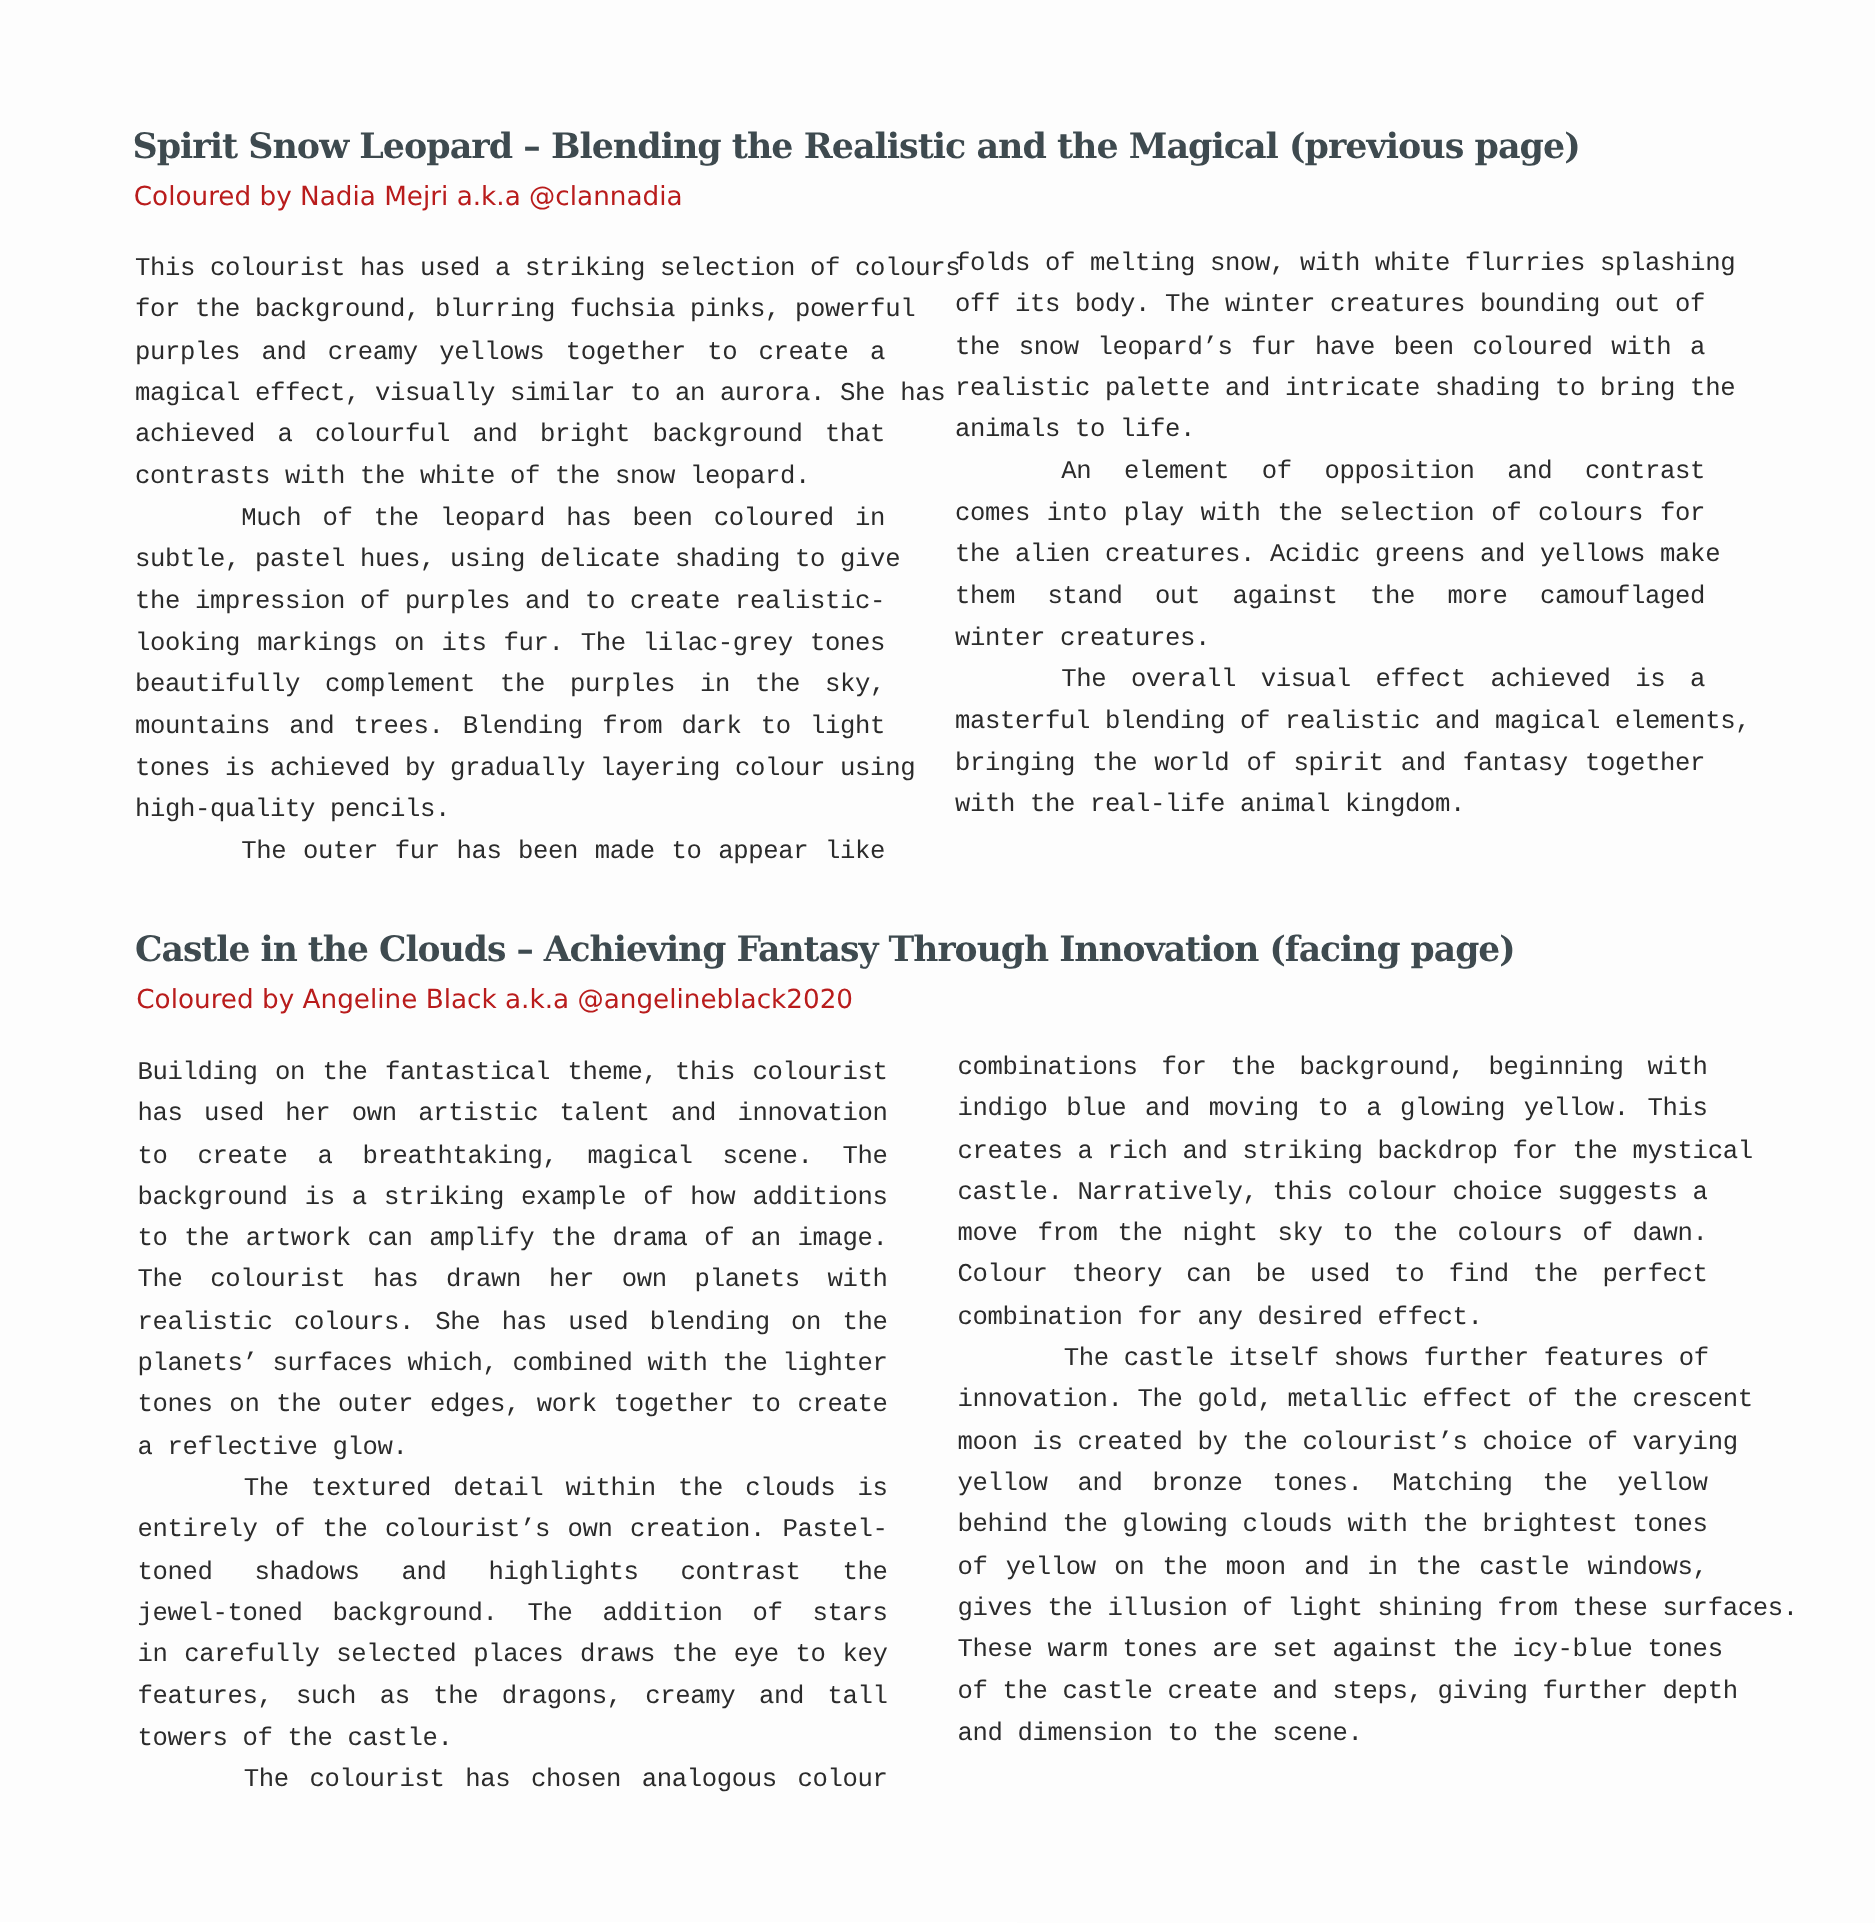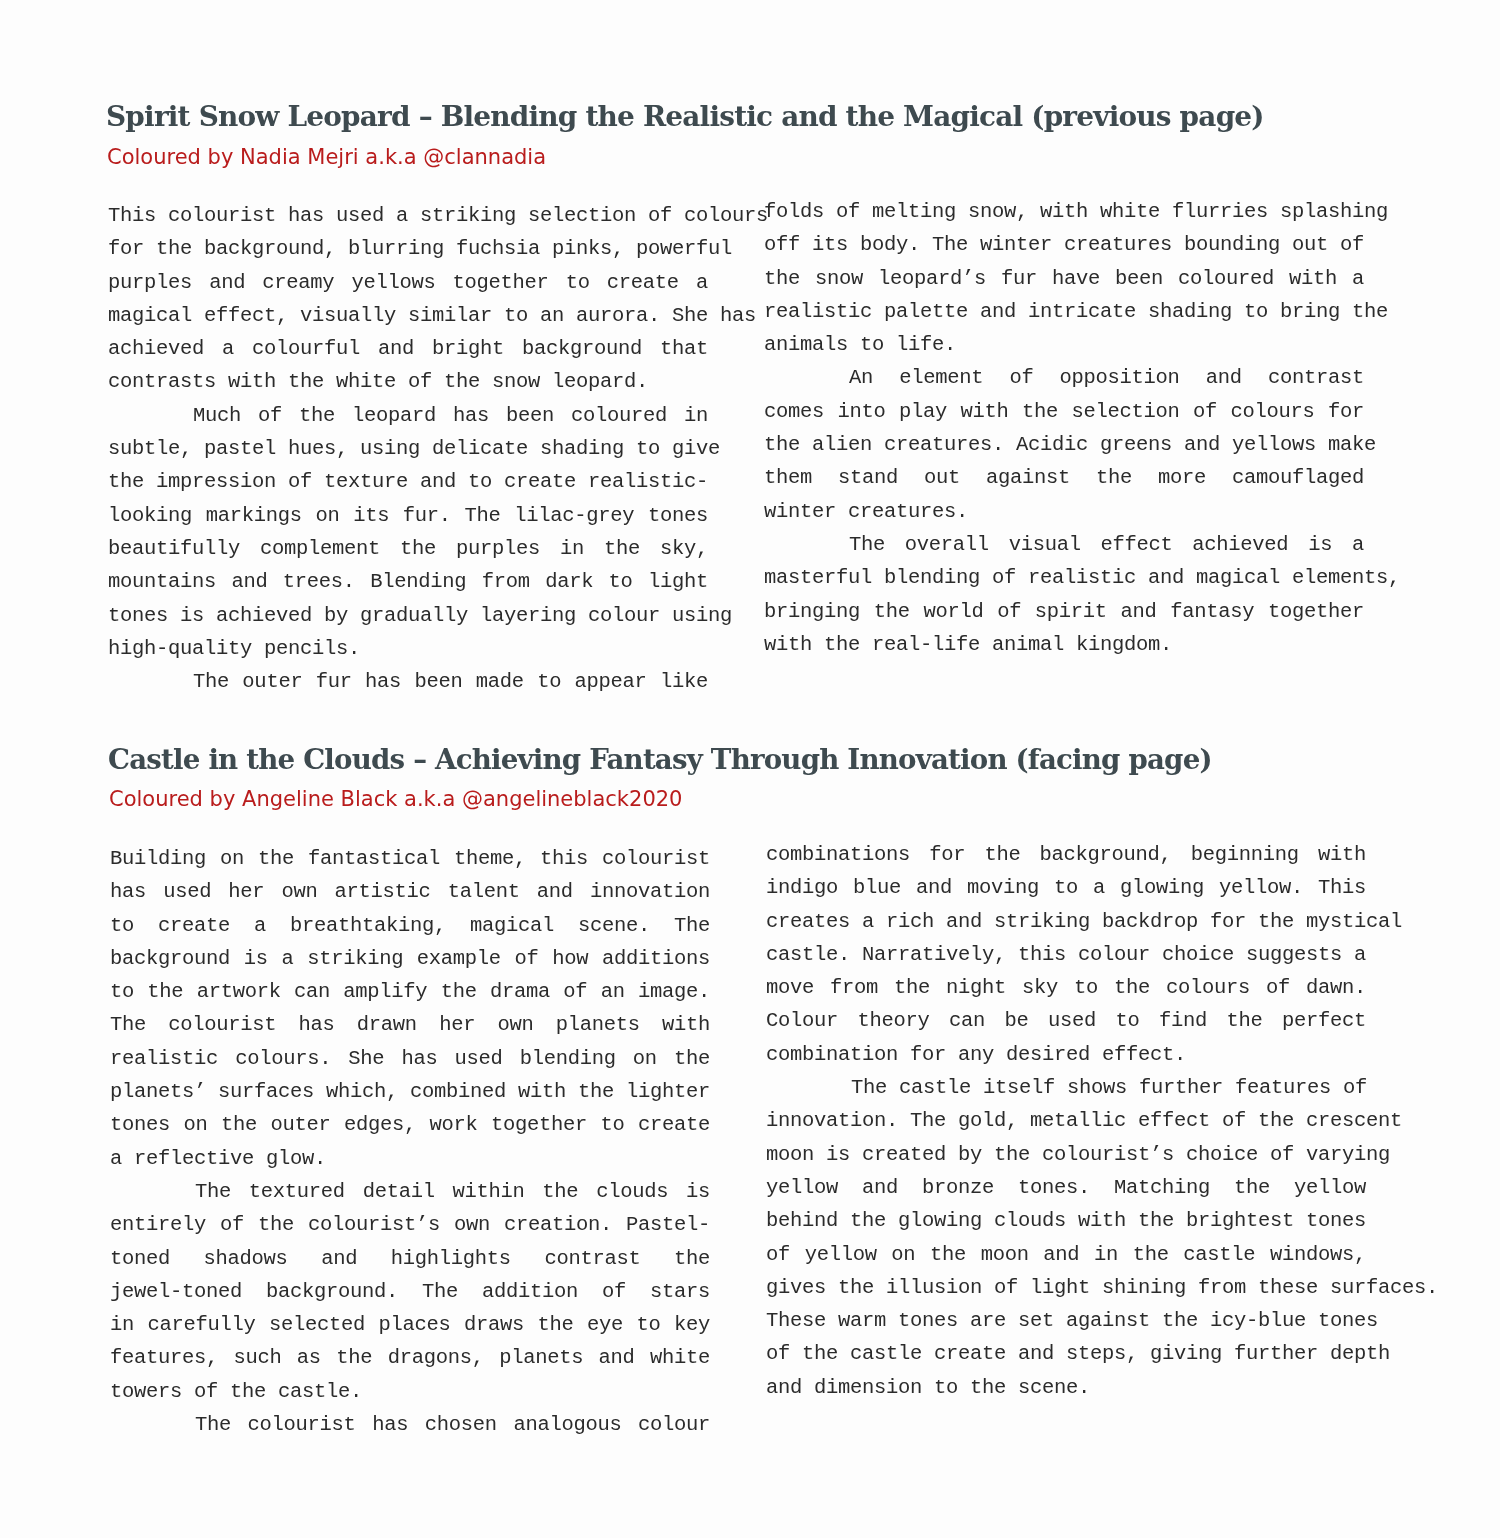--- a/index.html
+++ b/index.html
@@ -53,21 +53,21 @@
 
     <div class="col" style="left:108px; top:199px;">
         <span class="line">This colourist has used a striking selection of colours</span>
         <span class="line">for the background, blurring fuchsia pinks, powerful</span>
         <span class="line">purples and creamy yellows together to create a</span>
         <span class="line">magical effect, visually similar to an aurora. She has</span>
         <span class="line">achieved a colourful and bright background that</span>
         <span class="line last">contrasts with the white of the snow leopard.</span>
         <span class="line indent">Much of the leopard has been coloured in</span>
         <span class="line">subtle, pastel hues, using delicate shading to give</span>
-        <span class="line">the impression of texture and to create realistic-</span>
+        <span class="line">the impression of purples and to create realistic-</span>
         <span class="line">looking markings on its fur. The lilac-grey tones</span>
         <span class="line">beautifully complement the purples in the sky,</span>
         <span class="line">mountains and trees. Blending from dark to light</span>
         <span class="line">tones is achieved by gradually layering colour using</span>
         <span class="line last">high-quality pencils.</span>
         <span class="line indent">The outer fur has been made to appear like</span>
       </div>
     <div class="col" style="left:764px; top:195px;">
         <span class="line">folds of melting snow, with white flurries splashing</span>
         <span class="line">off its body. The winter creatures bounding out of</span>
@@ -99,21 +99,21 @@
         <span class="line">The colourist has drawn her own planets with</span>
         <span class="line">realistic colours. She has used blending on the</span>
         <span class="line">planets’ surfaces which, combined with the lighter</span>
         <span class="line">tones on the outer edges, work together to create</span>
         <span class="line last">a reflective glow.</span>
         <span class="line indent">The textured detail within the clouds is</span>
         <span class="line">entirely of the colourist’s own creation. Pastel-</span>
         <span class="line">toned shadows and highlights contrast the</span>
         <span class="line">jewel-toned background. The addition of stars</span>
         <span class="line">in carefully selected places draws the eye to key</span>
-        <span class="line">features, such as the dragons, planets and white</span>
+        <span class="line">features, such as the dragons, creamy and tall</span>
         <span class="line last">towers of the castle.</span>
         <span class="line indent">The colourist has chosen analogous colour</span>
       </div>
     <div class="col" style="left:766px; top:838px;">
         <span class="line">combinations for the background, beginning with</span>
         <span class="line">indigo blue and moving to a glowing yellow. This</span>
         <span class="line">creates a rich and striking backdrop for the mystical</span>
         <span class="line">castle. Narratively, this colour choice suggests a</span>
         <span class="line">move from the night sky to the colours of dawn.</span>
         <span class="line">Colour theory can be used to find the perfect</span>

